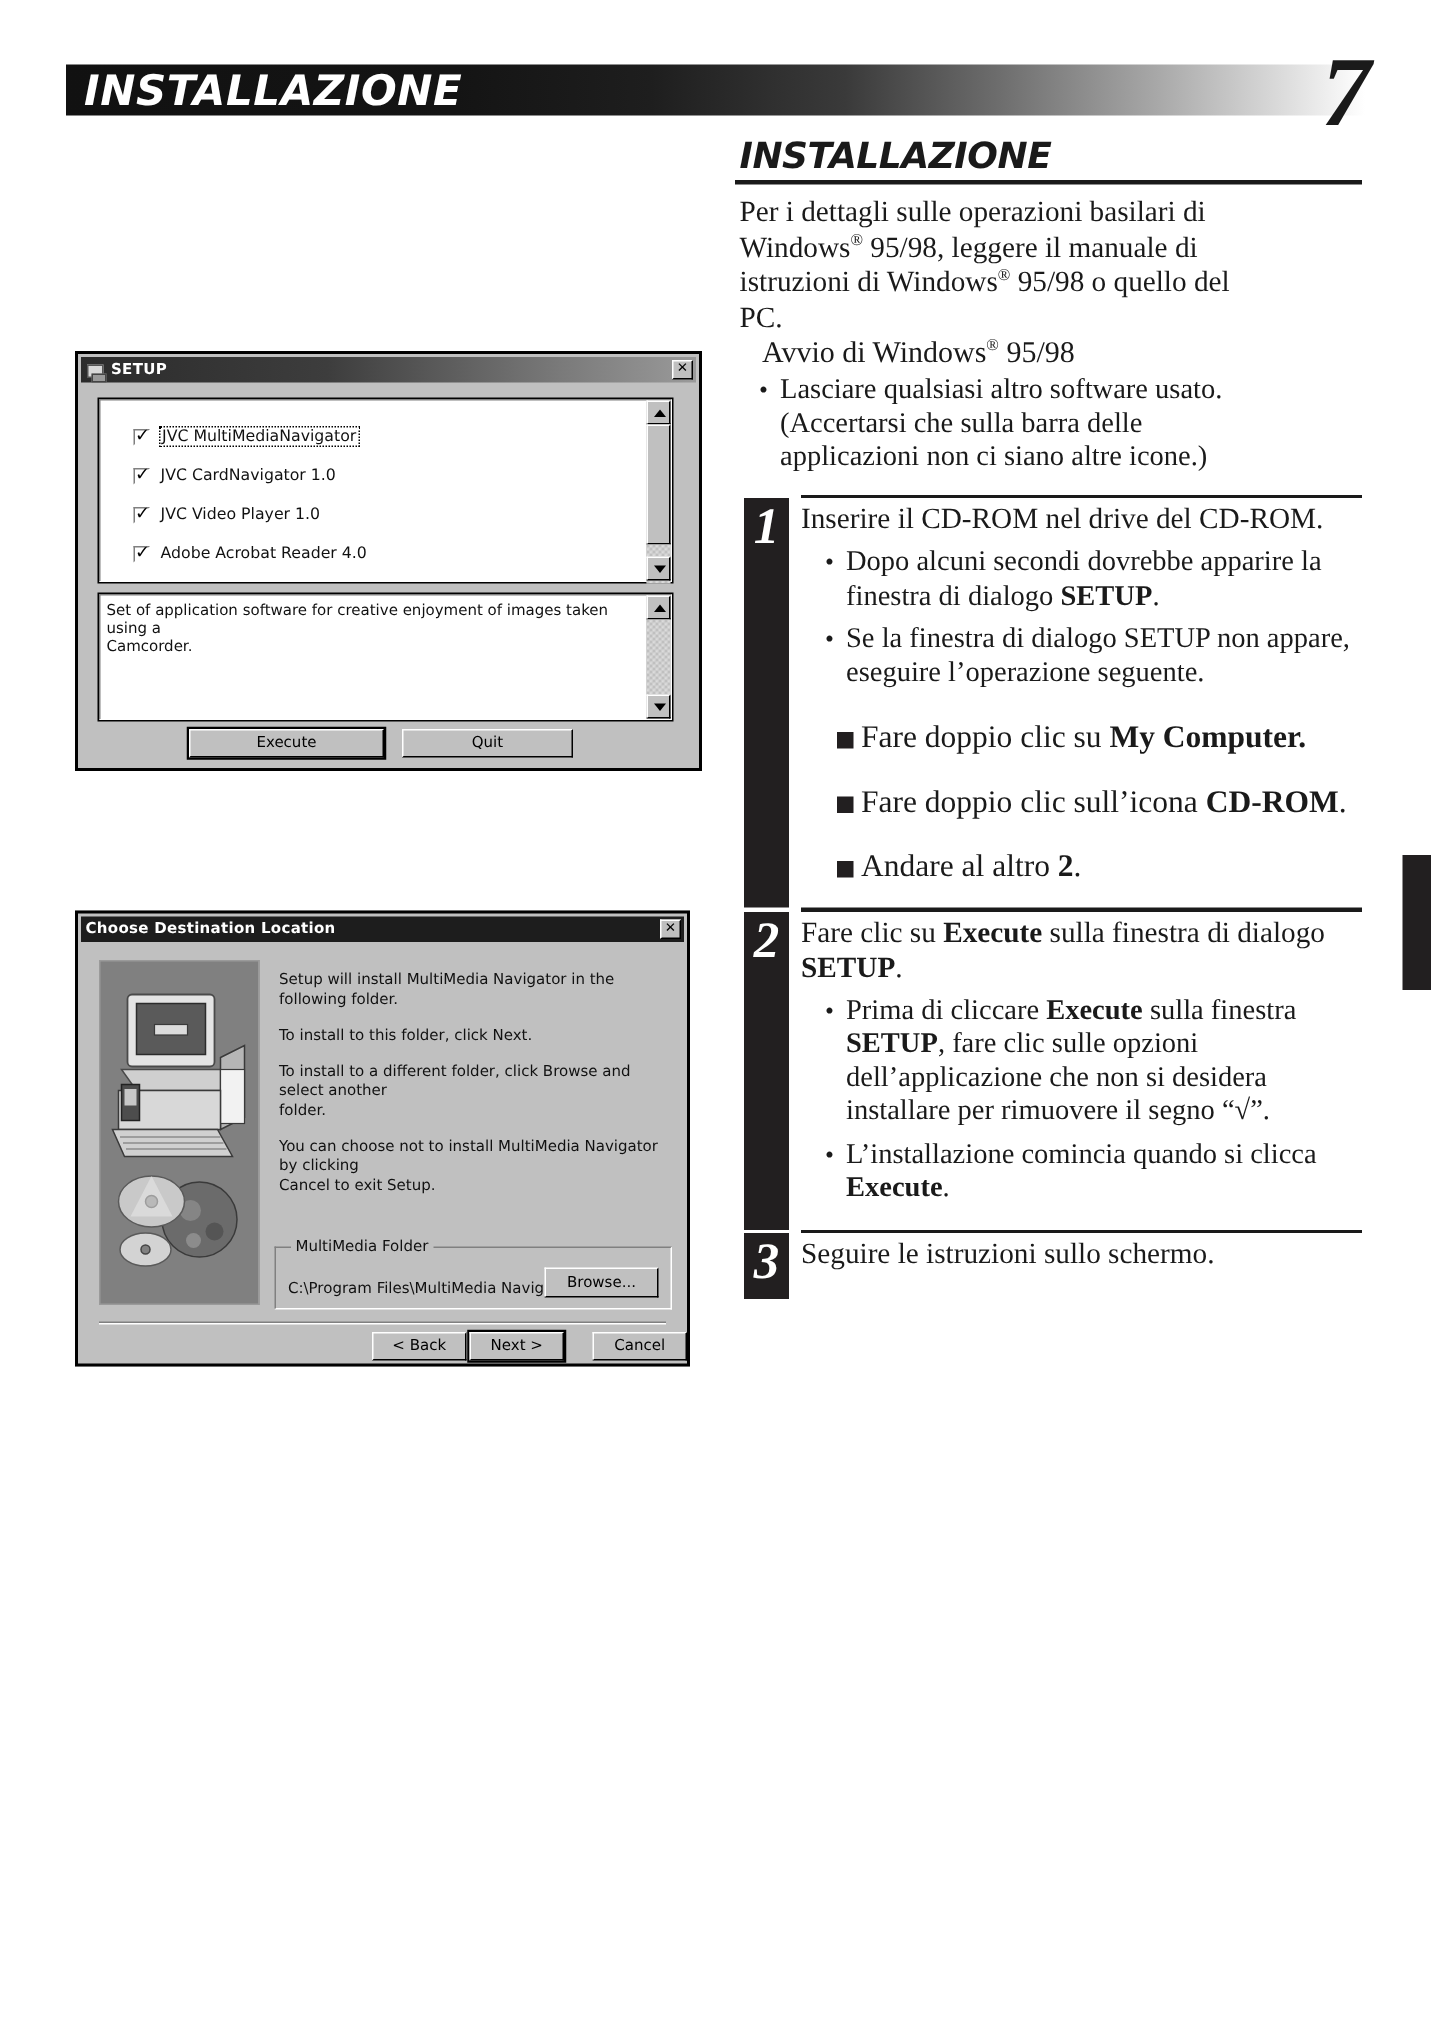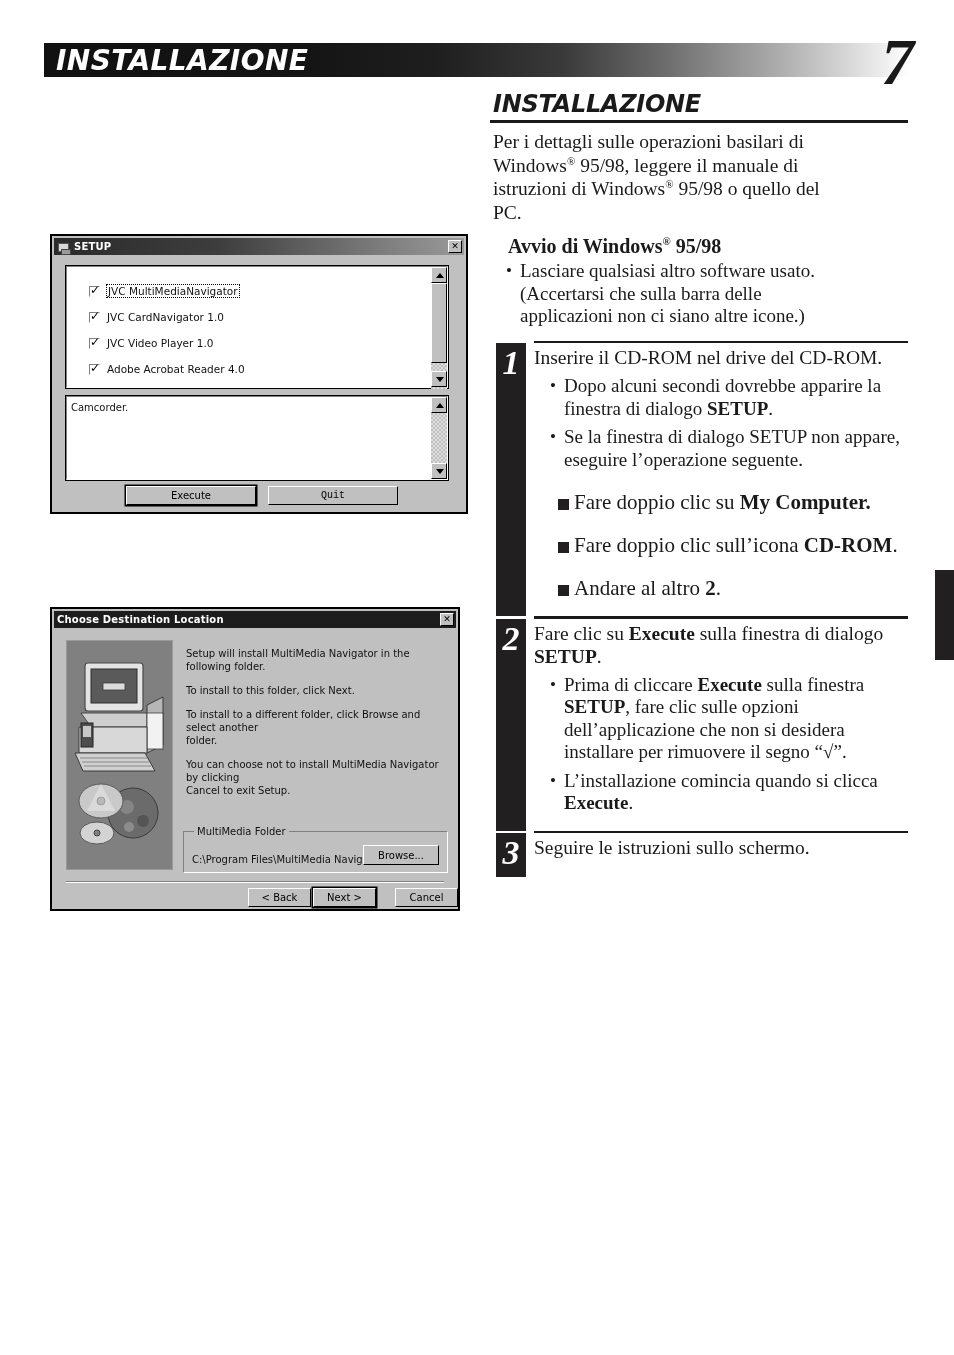--- a/index.html
+++ b/index.html
@@ -49,21 +49,21 @@
   }
   .sec-rule { height:3px; background:#1a1a1a; margin-top:2px; }
 
   .para {
     font-size:19.5px; line-height:23.5px; margin-top:7px;
     padding-left:3px;
   }
   sup.reg { font-size:11px; vertical-align:super; line-height:0; }
 
   .sub-head {
-    font-weight:bold; font-size:20px; margin-top:11px; padding-left:18px;
+    font-weight:normal; font-size:20px; padding-left:18px;
   }
   .bullet {
     position:relative; padding-left:30px; font-size:19px; line-height:22.5px;
     margin-top:2px;
   }
   .bullet > .dot {
     position:absolute; left:16px; top:0; font-size:17px;
   }
 
   
@@ -329,35 +329,36 @@
       <div class="sb-thumb" style="top:16px; height:80px;"></div>
       <div class="sb-track" style="top:96px; height:26px;"></div>
       <div class="sb-arrow down" style="bottom:0">
           <i></i>
         </div>
     </div>
   </div>
 
   <div class="inset" style="position:absolute; left:14px; top:160px; width:382px; height:84px;">
     <div class="dlgtext" style="padding:5px 20px 0 4px;">
+      <div>Set of application software for creative enjoyment of images taken using a</div>
       <div>Camcorder.</div>
     </div>
     <div class="sbar">
       <div class="sb-arrow up" style="top:0">
           <i></i>
         </div>
       <div class="sb-track" style="top:16px; bottom:16px;"></div>
       <div class="sb-arrow down" style="bottom:0">
           <i></i>
         </div>
     </div>
   </div>
 
   <div class="w95btn default" style="position:absolute; left:74px; top:250px; width:130px; height:19px;">Execute</div>
-  <div class="w95btn" style="position:absolute; left:216px; top:250px; width:130px; height:19px;font-family:Liberation Mono, monospace;">Quit</div>
+  <div class="w95btn" style="position:absolute; left:216px; top:250px; width:114px; height:19px;">Quit</div>
 </div>
 
 <div class="win" style="left:50px; top:607px; width:410px; height:304px;">
 
   <div class="win-title flat">
     <span class="win-title-text">Choose Destination Location</span>
     <span class="btn-close">✕</span>
   </div>
 
   <div style="position:absolute; left:14px; top:31px; width:107px; height:230px; background:#808080; border:1px solid #9a9a9a;">

